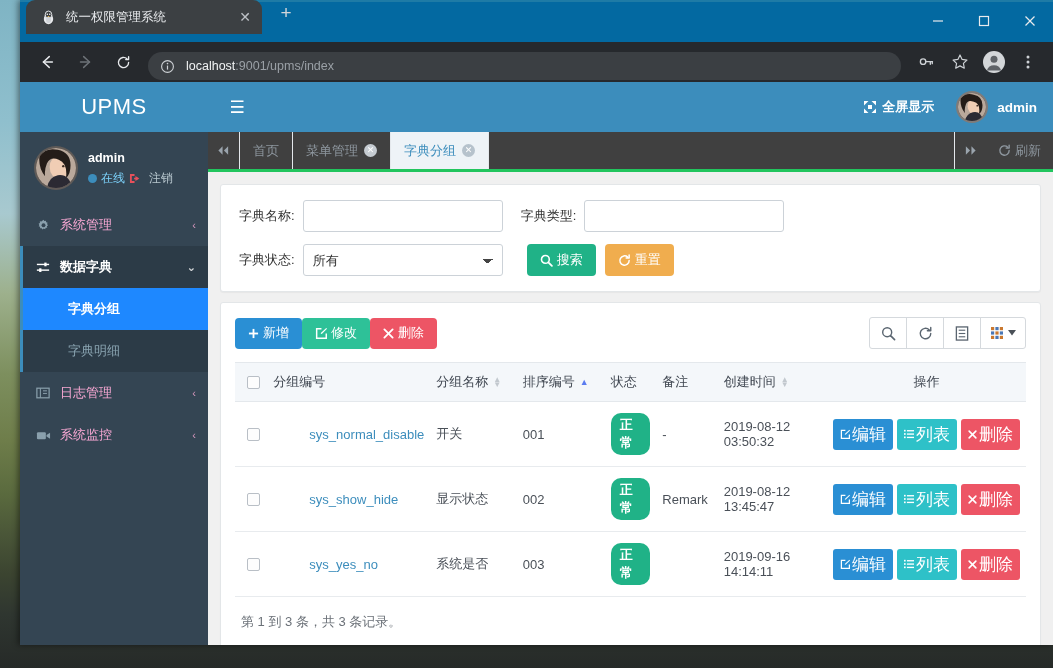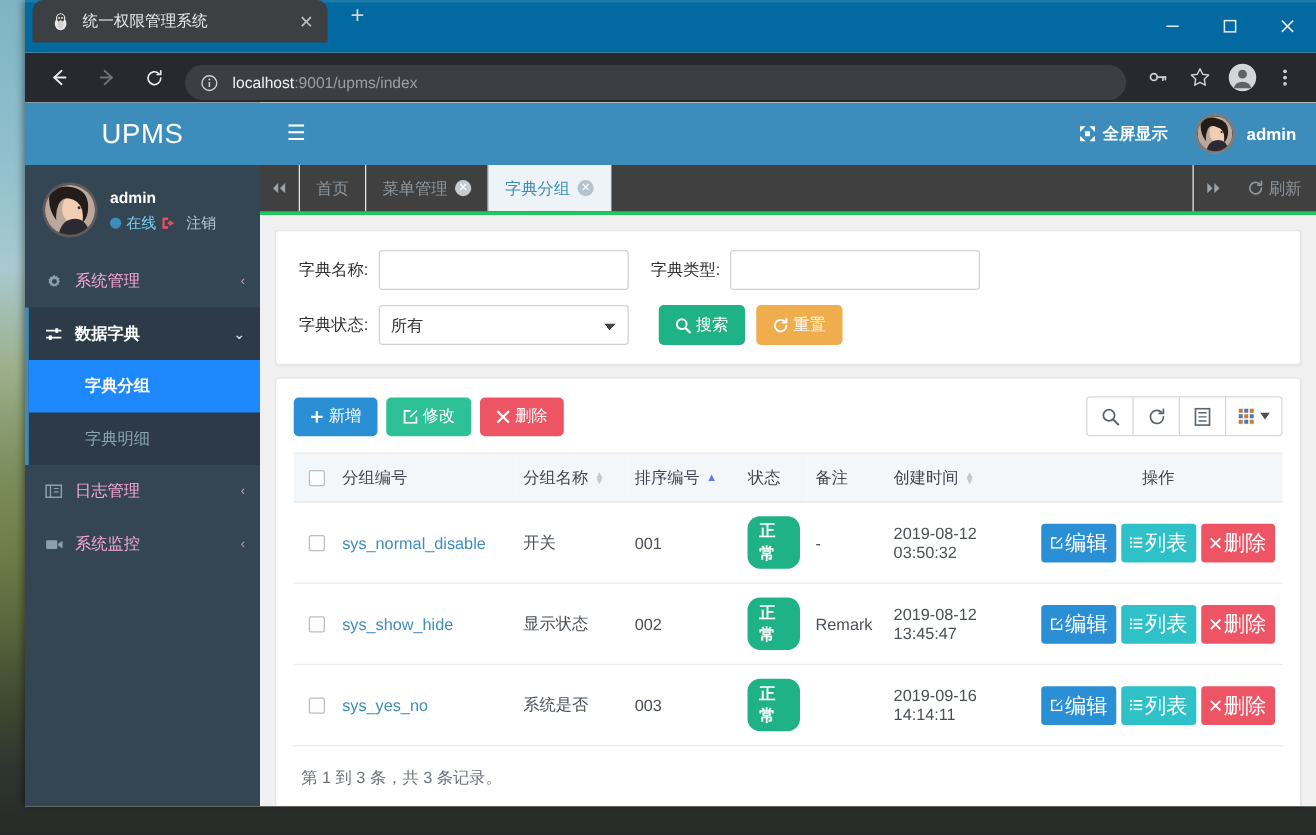--- a/index.html
+++ b/index.html
@@ -251,21 +251,21 @@
     border: none; border-radius: 4px; cursor: pointer;
     font-size: 13px; color: #fff; font-family: inherit;
     padding: 0 13px; height: 32px; white-space: nowrap;
   }
   .btn-search { background: #20b287; margin-left: 24px; }
   .btn-reset  { background: #f0ad4e; margin-left: 9px; }
 
   
   .table-card { flex: 1; padding: 14px 14px 0; display: flex; flex-direction: column; }
   .tbar { display: flex; align-items: center; margin-bottom: 13px; }
-  .tbar-left { display: flex; gap: 7px; }
+  .tbar-left { display: flex; }
   .btn-add { background: #2a8fd4; height: 31px; }
   .btn-edit { background: #2ec198; height: 31px; }
   .btn-del  { background: #ed5565; height: 31px; }
   .tbar-right { margin-left: auto; display: flex; }
   .ibtn {
     width: 38px; height: 32px; border: 1px solid #d5d9dd;
     background: #fff; display: flex; align-items: center;
     justify-content: center; cursor: pointer; margin-left: -1px;
     color: #5a6570;
   }
@@ -284,21 +284,21 @@
     display: inline-flex; flex-direction: column;
     line-height: 5px; font-size: 8px; color: #c2c8ce;
   }
   .sort-up { color: #5b7cf0; font-size: 9px; }
   tbody td {
     border-bottom: 1px solid #e8ebee; padding: 11px 6px;
     font-size: 13px; color: #4a5058; vertical-align: middle;
   }
   .c-check { width: 34px; padding-left: 12px !important; }
   .c-ops { text-align: center; }
-  .lnk { color: #3c8dbc; text-decoration: none; cursor: pointer; }
+  .lnk { color: #3c8dbc; text-decoration: none; cursor: pointer; margin-left: 36px; }
   .chk {
     width: 13px; height: 13px; border: 1px solid #b9bfc6;
     border-radius: 2px; background: #fdfdfd; display: block; cursor: pointer;
   }
   .badge {
     display: inline-block; background: #20b287; color: #fff;
     font-size: 13px; padding: 3px 9px; border-radius: 10px;
     font-weight: bold;
   }
   .opbtns { display: inline-flex; gap: 4px; }

